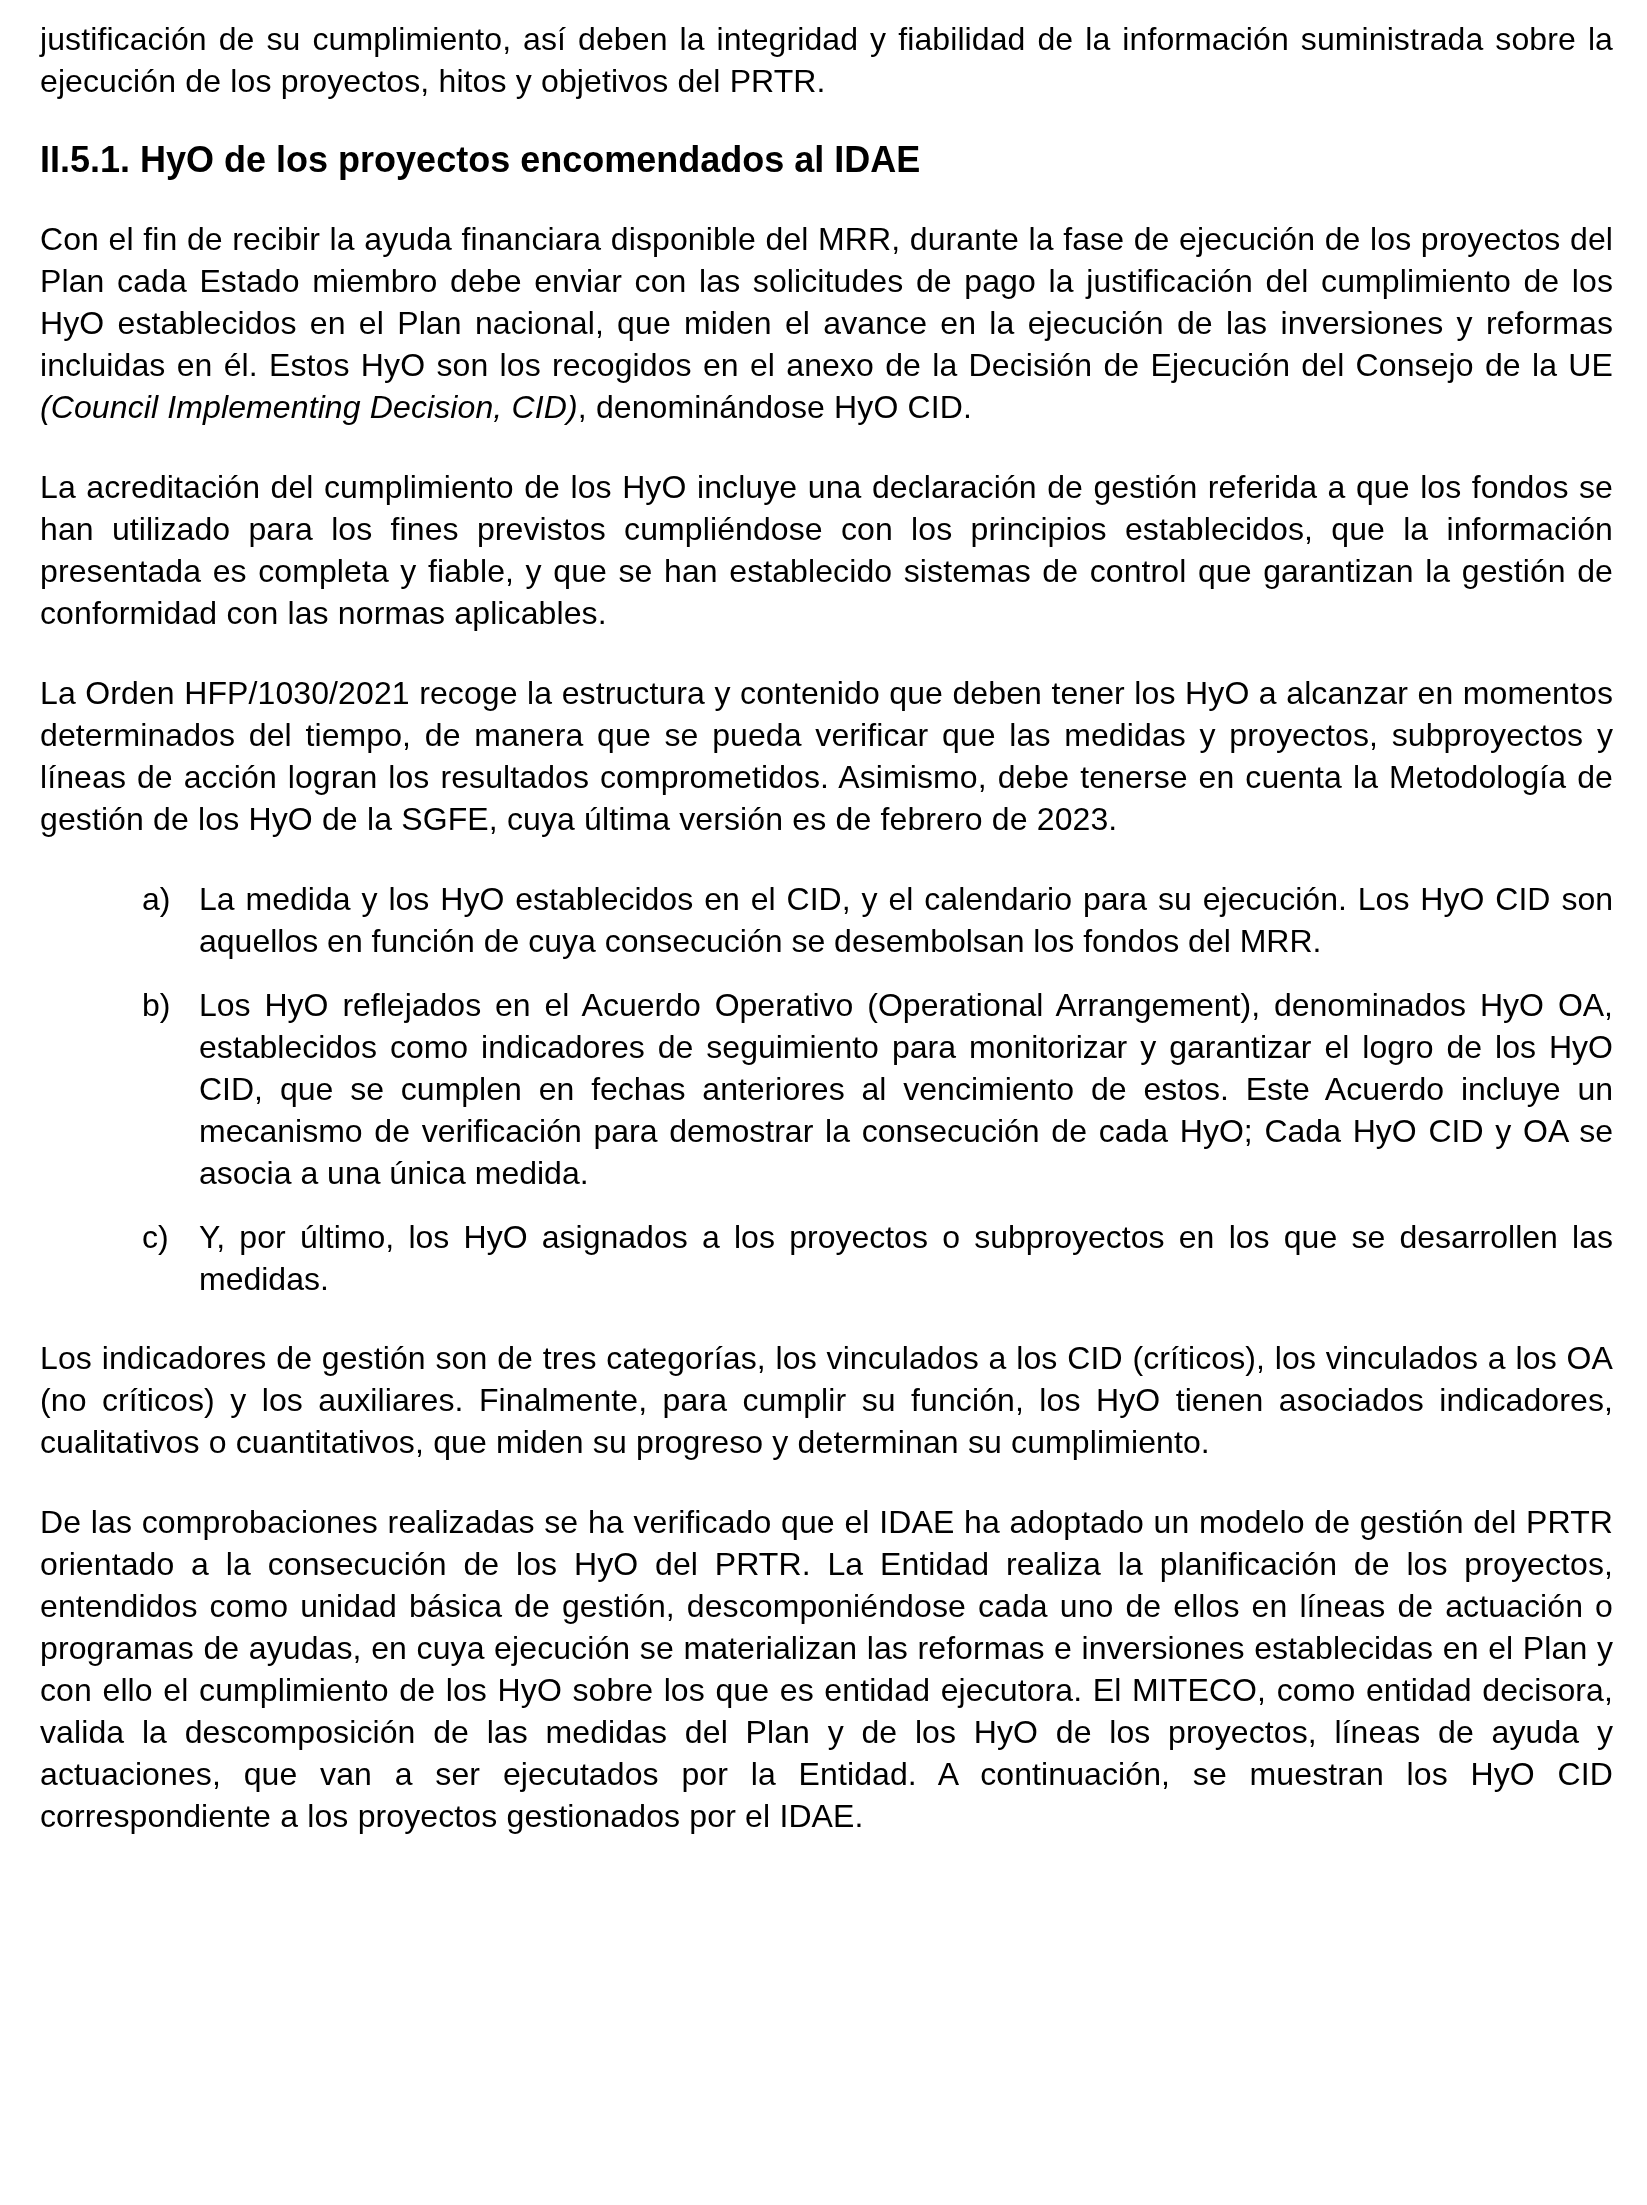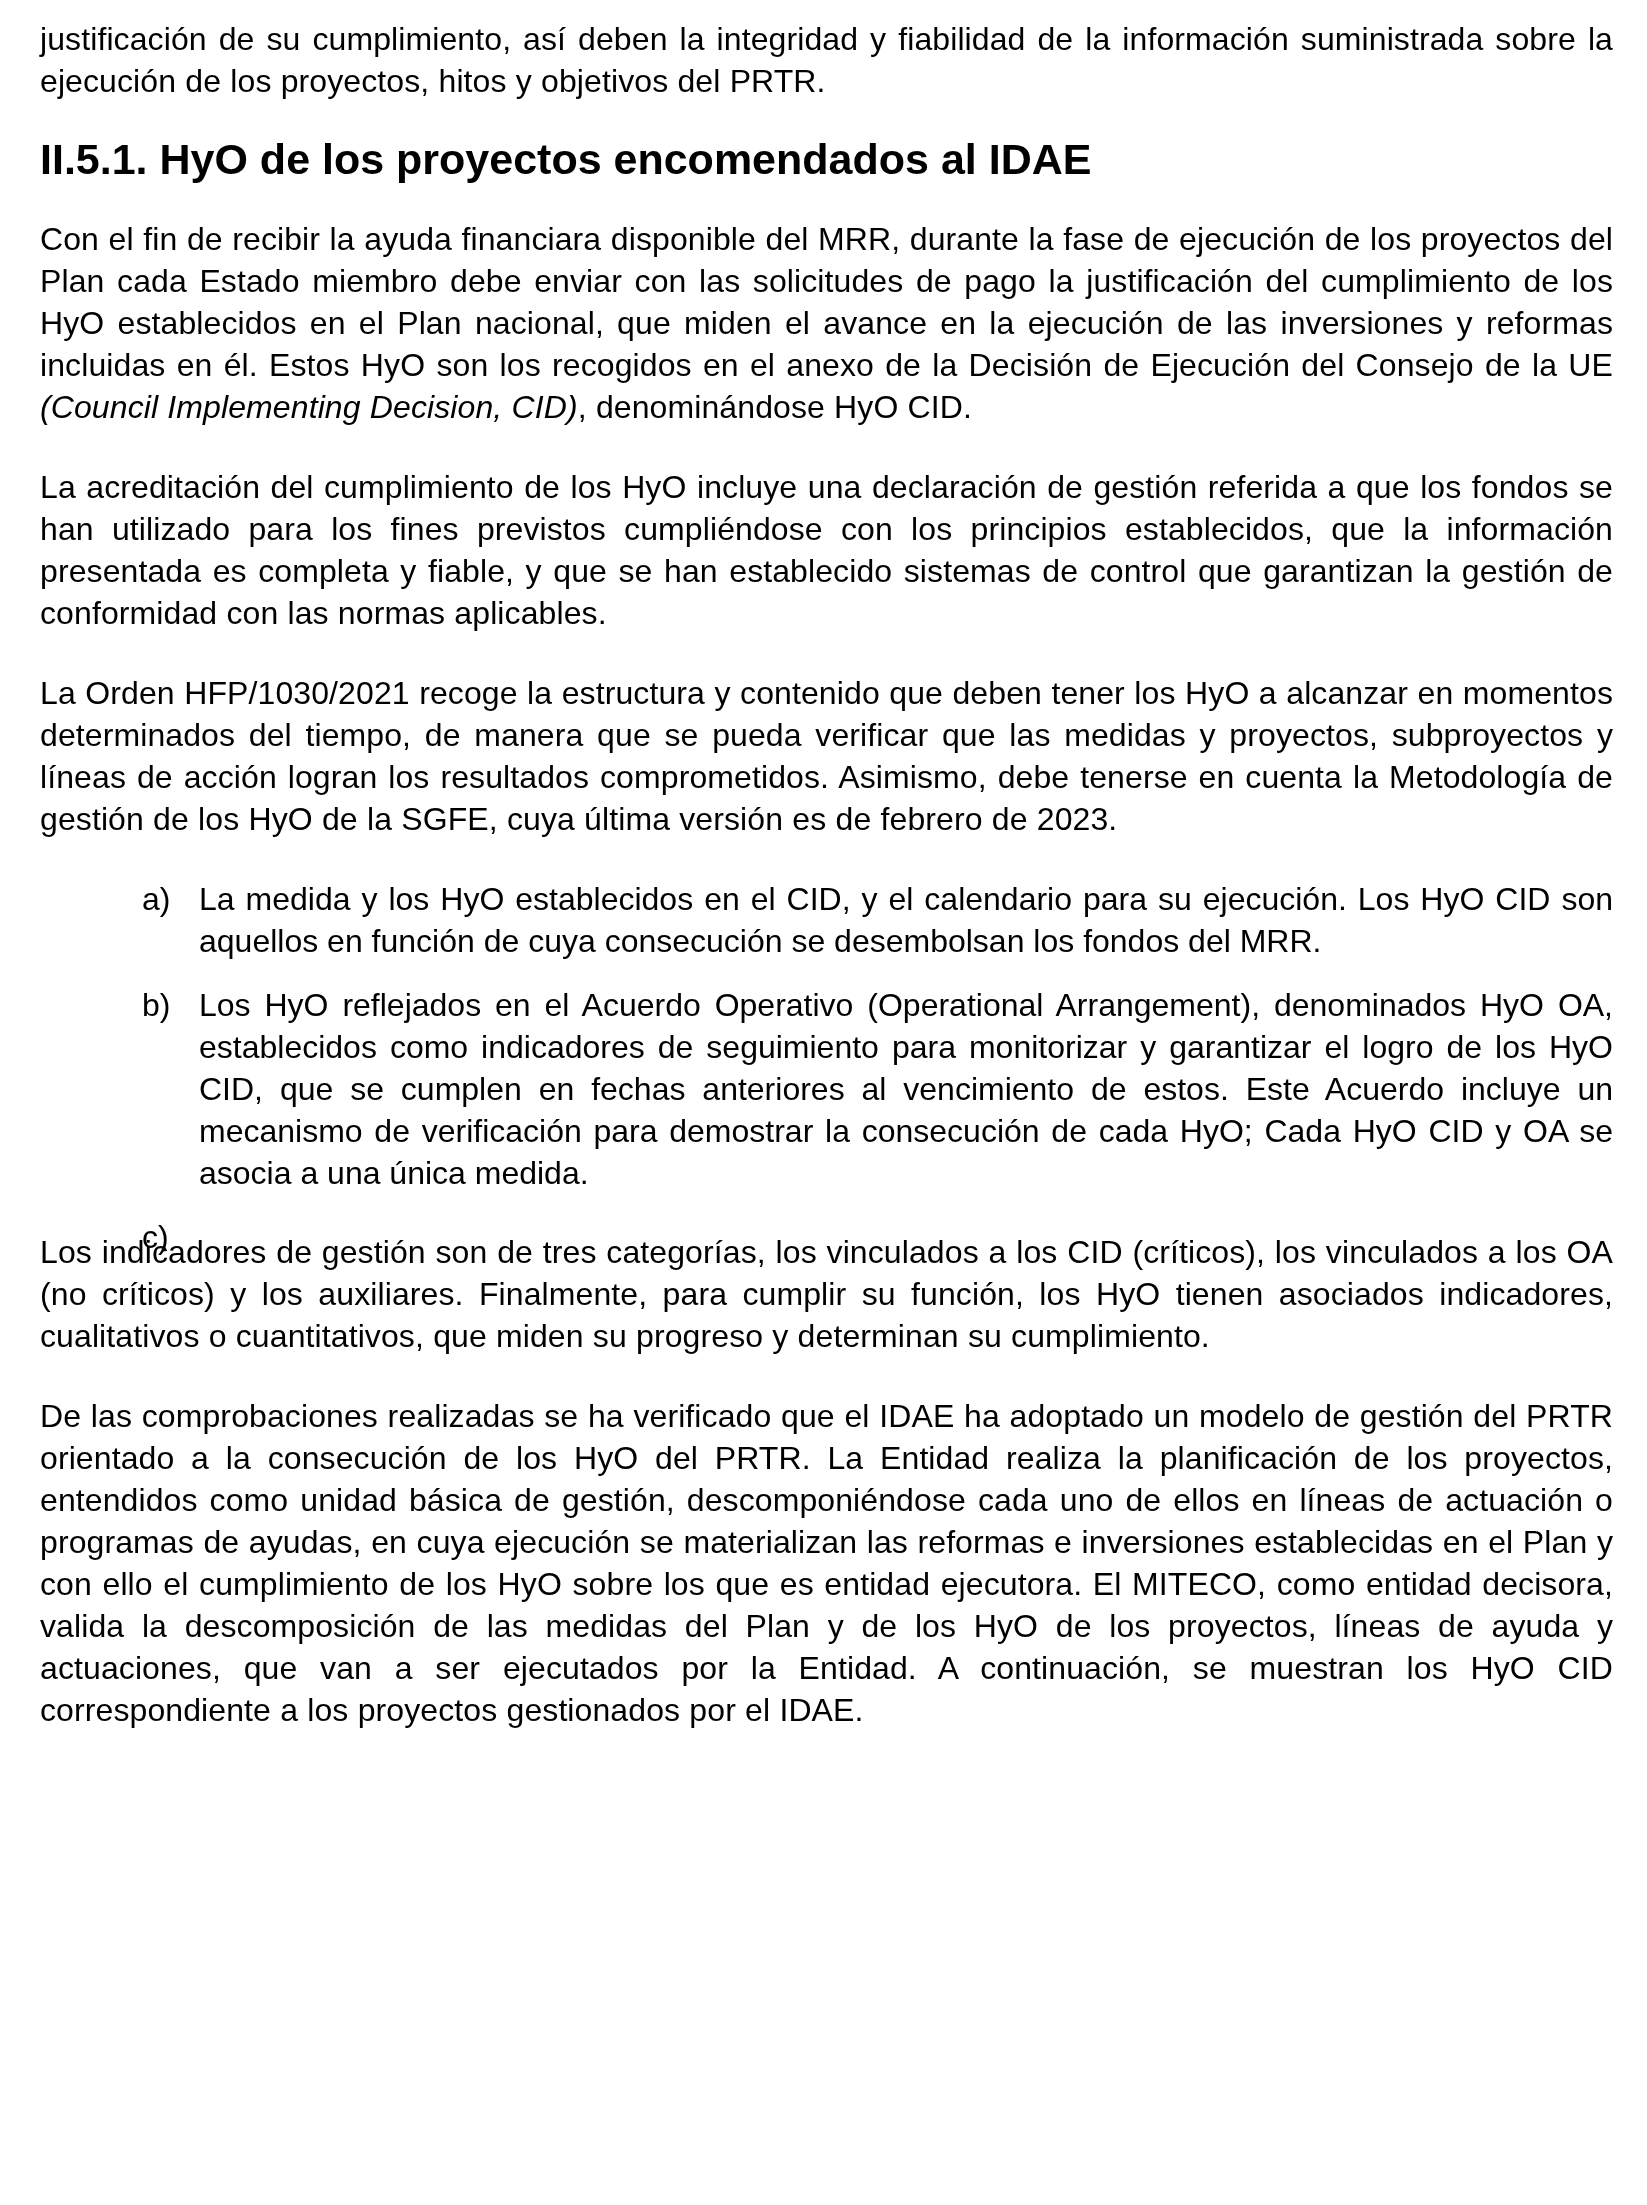--- a/index.html
+++ b/index.html
@@ -31,21 +31,21 @@
     text-align: justify;
     text-justify: inter-word;
     letter-spacing: 0.1px;
     word-spacing: 0.2px;
   }
   p.body-text.tight {
     margin-bottom: 35px;
   }
   h3.section-heading {
     margin: 37px 0 38px 0;
-    font-size: 43px;
+    font-size: 36px;
     line-height: 41px;
     font-weight: bold;
     text-align: left;
   }
   ol.lettered-list {
     list-style: none;
     margin: 0 0 37px 0;
     padding: 0;
   }
   ol.lettered-list > li {
@@ -96,20 +96,21 @@
       <li>
         <span class="marker">a)</span>
         <span class="item-text">La medida y los HyO establecidos en el CID, y el calendario para su ejecución. Los HyO CID son aquellos en función de cuya consecución se desembolsan los fondos del MRR.</span>
       </li>
       <li>
         <span class="marker">b)</span>
         <span class="item-text">Los HyO reflejados en el Acuerdo Operativo (Operational Arrangement), denominados HyO OA, establecidos como indicadores de seguimiento para monitorizar y garantizar el logro de los HyO CID, que se cumplen en fechas anteriores al vencimiento de estos. Este Acuerdo incluye un mecanismo de verificación para demostrar la consecución de cada HyO; Cada HyO CID y OA se asocia a una única medida.</span>
       </li>
       <li>
         <span class="marker">c)</span>
+        <span class="item-text">Y, por último, los HyO asignados a los proyectos o subproyectos en los que se desarrollen las medidas.</span>
       </li>
     </ol>
 
     <p class="body-text">Los indicadores de gestión son de tres categorías, los vinculados a los CID (críticos), los vinculados a los OA (no críticos) y los auxiliares. Finalmente, para cumplir su función, los HyO tienen asociados indicadores, cualitativos o cuantitativos, que miden su progreso y determinan su cumplimiento.</p>
 
     <p class="body-text">De las comprobaciones realizadas se ha verificado que el IDAE ha adoptado un modelo de gestión del PRTR orientado a la consecución de los HyO del PRTR. La Entidad realiza la planificación de los proyectos, entendidos como unidad básica de gestión, descomponiéndose cada uno de ellos en líneas de actuación o programas de ayudas, en cuya ejecución se materializan las reformas e inversiones establecidas en el Plan y con ello el cumplimiento de los HyO sobre los que es entidad ejecutora. El MITECO, como entidad decisora, valida la descomposición de las medidas del Plan y de los HyO de los proyectos, líneas de ayuda y actuaciones, que van a ser ejecutados por la Entidad. A continuación, se muestran los HyO CID correspondiente a los proyectos gestionados por el IDAE.</p>
 
   </div>
 </div>
 

